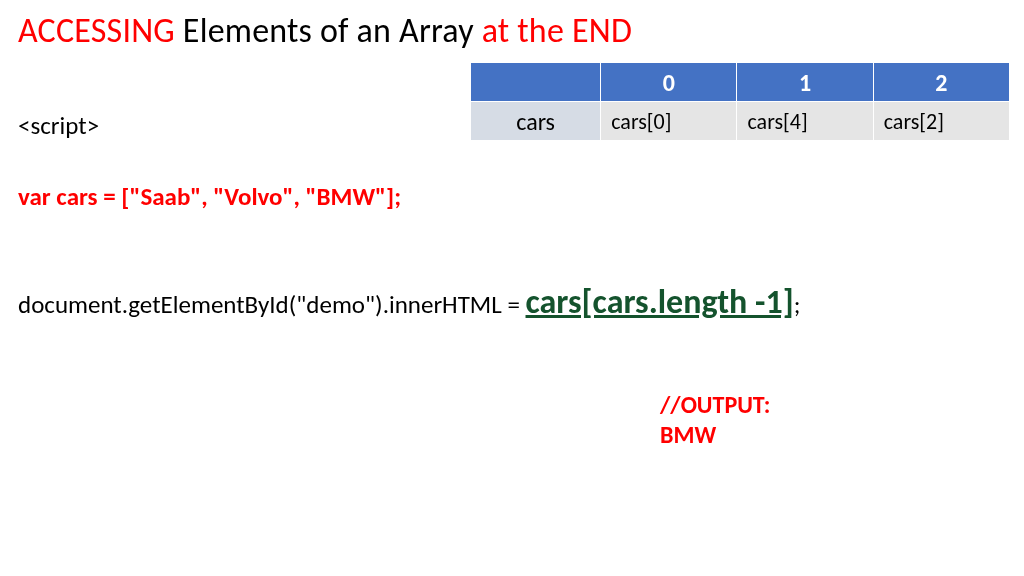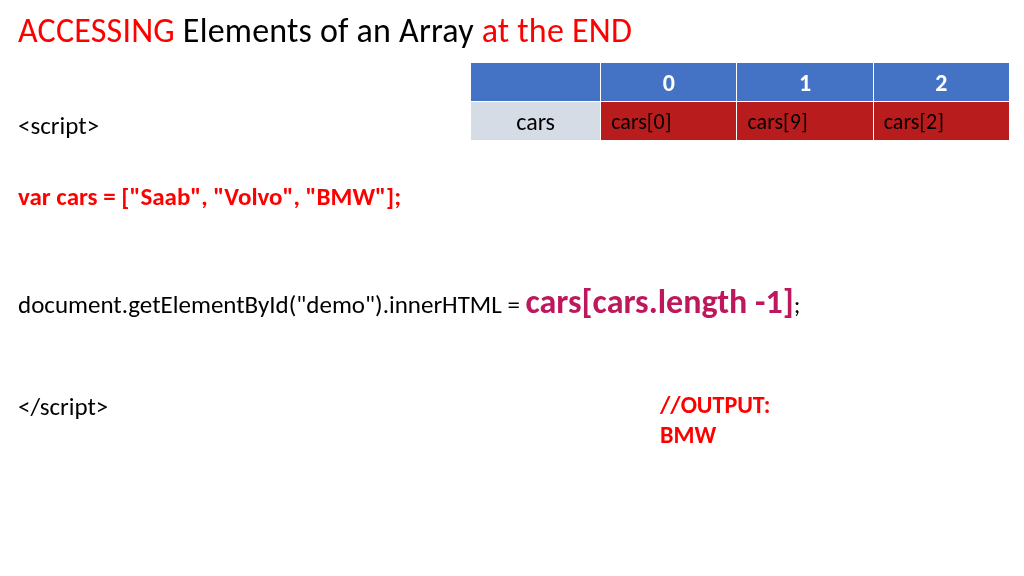--- a/index.html
+++ b/index.html
@@ -31,24 +31,25 @@
     left: 18px;
     top: 110px;
     font-size: 25px;
     line-height: 1.25;
   }
   .line { margin-bottom: 6px; }
   .gap { height: 28px; }
   .biggap { height: 34px; }
   .red-bold { color: #ff0000; font-weight: 700; }
   .red-big {
-    color: #be185d;
+    color: #14532d;
     font-weight: 700;
     font-size: 34px;
     vertical-align: baseline;
+    text-decoration: underline;
   }
   .output {
     position: absolute;
     left: 660px;
     top: 390px;
     font-size: 24px;
     font-weight: 700;
     color: #ff0000;
     line-height: 1.25;
   }
@@ -82,21 +83,21 @@
     background: #d6dce5;
     color: #000;
     font-weight: 400;
     text-align: center;
     font-size: 24px;
   }
   .arr-table .label-empty {
     background: #d6dce5;
   }
   .arr-table .cell {
-    background: #b91c1c;
+    background: #e5e5e5;
     color: #000;
   }
   .arr-table .val {
     background: #e9ecf5;
     color: #ff0000;
     font-weight: 700;
   }
   .arr-table col.first { width: 130px; }
   .arr-table col.rest  { width: 136px; }
 </style>
@@ -118,38 +119,37 @@
     <tbody>
         <tr>
       <th class="corner"></th>
       <th class="head">0</th>
       <th class="head">1</th>
       <th class="head">2</th>
     </tr>
     <tr>
       <td class="label">cars</td>
       <td class="cell">cars[0]</td>
-      <td class="cell">cars[9]</td>
+      <td class="cell">cars[4]</td>
       <td class="cell">cars[2]</td>
     </tr>
   </tbody>
     </table>
 
   <div class="code-block">
     <div class="line">&lt;script&gt;</div>
     <div class="biggap"></div>
     <div class="line red-bold">var cars = ["Saab", "Volvo", "BMW"];</div>
     <div class="biggap"></div>
     <div class="gap"></div>
     <div class="line">
       <span>document.getElementById("demo").innerHTML = </span><span class="red-big">cars[cars.length -1]</span><span>;</span>
     </div>
     <div class="biggap"></div>
     <div class="gap"></div>
-    <div class="line">&lt;/script&gt;</div>
   </div>
 
   <div class="output">
     <div>//OUTPUT:</div>
     <div>BMW</div>
   </div>
 
 </div>
 
 </body></html>

